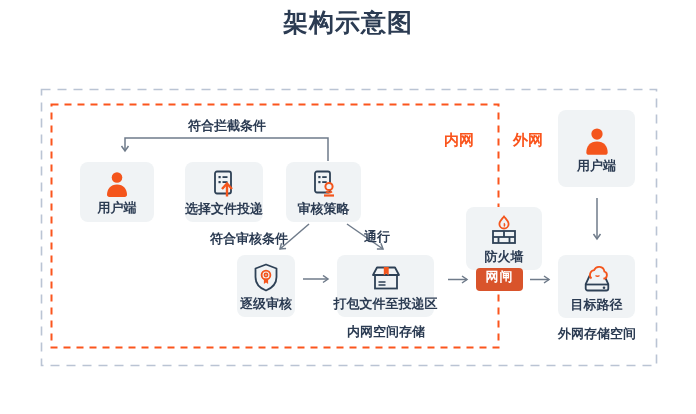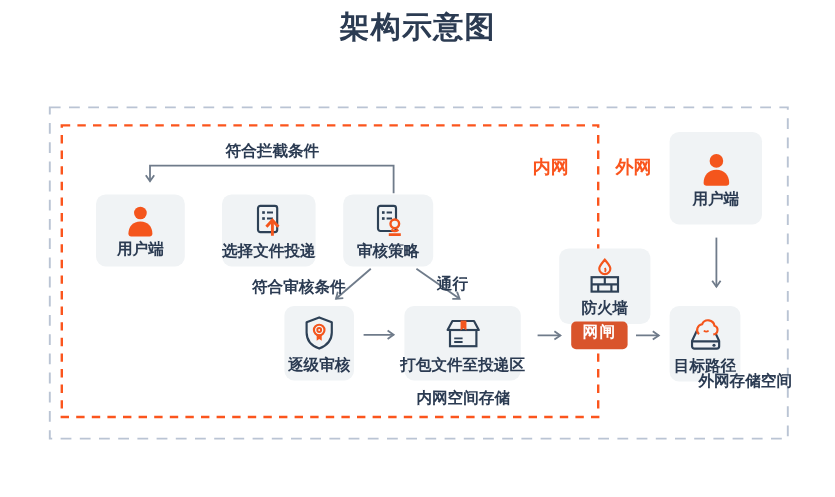--- a/index.html
+++ b/index.html
@@ -162,28 +162,28 @@
   </div>
 
   <div class="node" style="left:558px;top:110px;width:77px;height:77px;">
     <svg width="32" height="30" viewBox="0 0 30 28">
       <circle cx="15" cy="7.5" r="5.3" fill="#f4551c"></circle>
       <path d="M15,14.5c-6.3,0-10,4.3-10,10.3c0,1.3,1,2.2,2.3,2.2h15.4c1.3,0,2.3-0.9,2.3-2.2 C25,18.8,21.3,14.5,15,14.5z" fill="#f4551c"></path>
     </svg>
     <span class="lbl">用户端</span>
   </div>
 
-  <div class="node" style="left:558px;top:255px;width:59px;height:63px;">
+  <div class="node" style="left:558px;top:255px;width:77px;height:63px;">
     <svg width="34" height="32" viewBox="0 0 34 32">
       <path d="M9.5,13 h15 l3.8,8.2 v4.3 a2,2 0 0 1 -2,2 H7.7 a2,2 0 0 1 -2,-2 v-4.3 z" fill="none" stroke="#2e4156" stroke-width="1.8" stroke-linejoin="round"></path>
       <path d="M5.7,21.5 h22.6" stroke="#2e4156" stroke-width="1.8"></path>
       <circle cx="24" cy="24.7" r="1.3" fill="#2e4156"></circle>
       <path d="M11.5,15.5 a4.8,4.8 0 0 1 2.6,-8.3 a5.4,5.4 0 0 1 10.3,1.3 a3.7,3.7 0 0 1 -1,7.2" fill="#f0f3f5" stroke="#f4551c" stroke-width="1.8"></path>
       <path d="M15.5,12.5 q2,1.6 4,0" fill="none" stroke="#f4551c" stroke-width="1.5"></path>
     </svg>
     <span class="lbl">目标路径</span>
   </div>
 
   <div class="storage-label" style="left:386px;top:325px;">内网空间存储</div>
-  <div class="storage-label" style="left:597px;top:311px;margin-left:24px;">外网存储空间</div>
+  <div class="storage-label" style="left:597px;top:327px;">外网存储空间</div>
 
 
 </div>
 
 </body></html>

